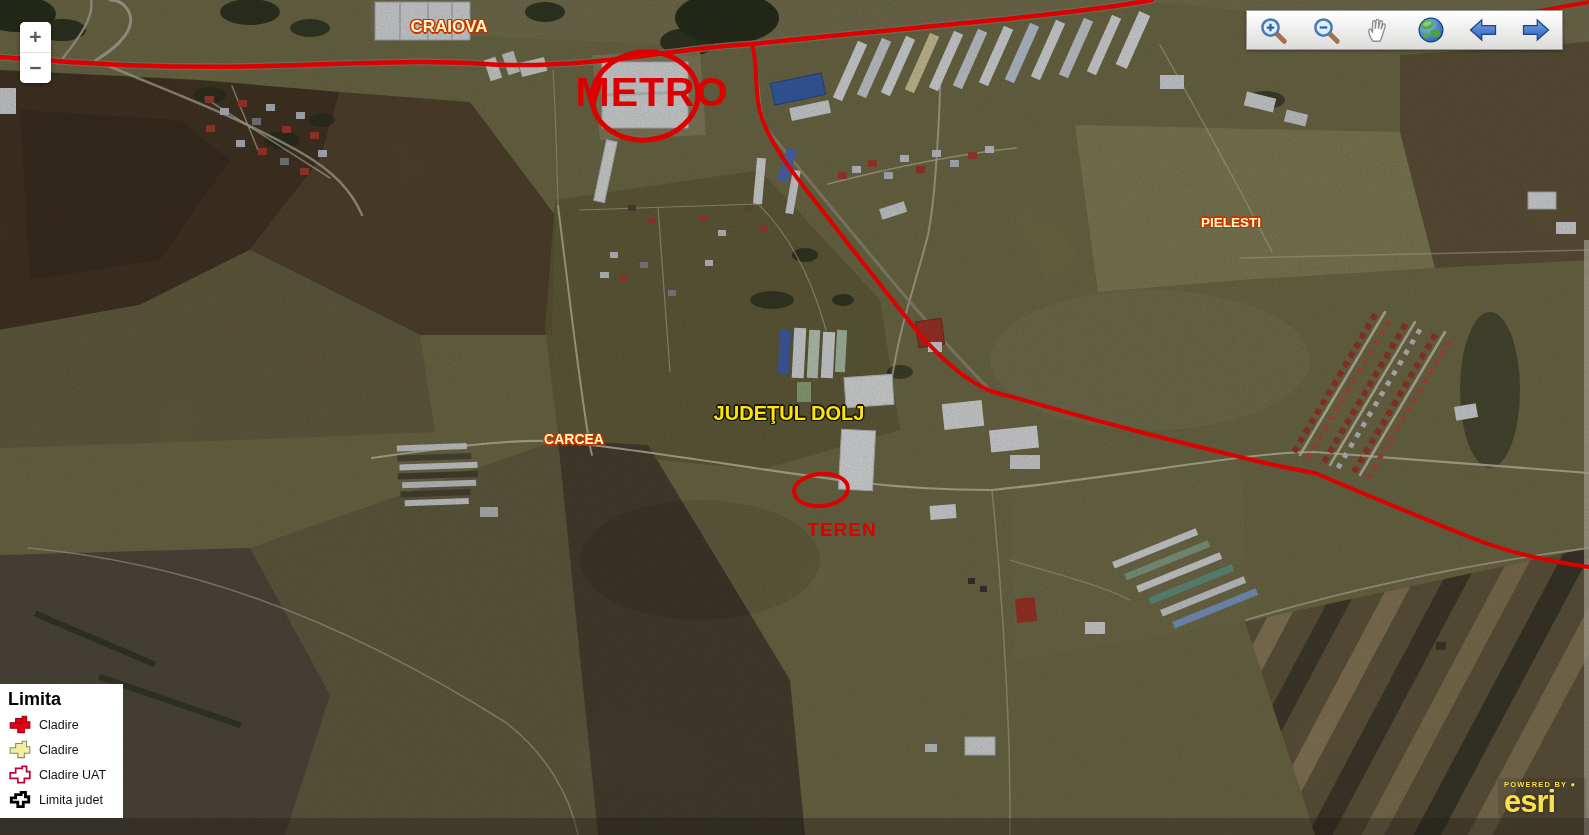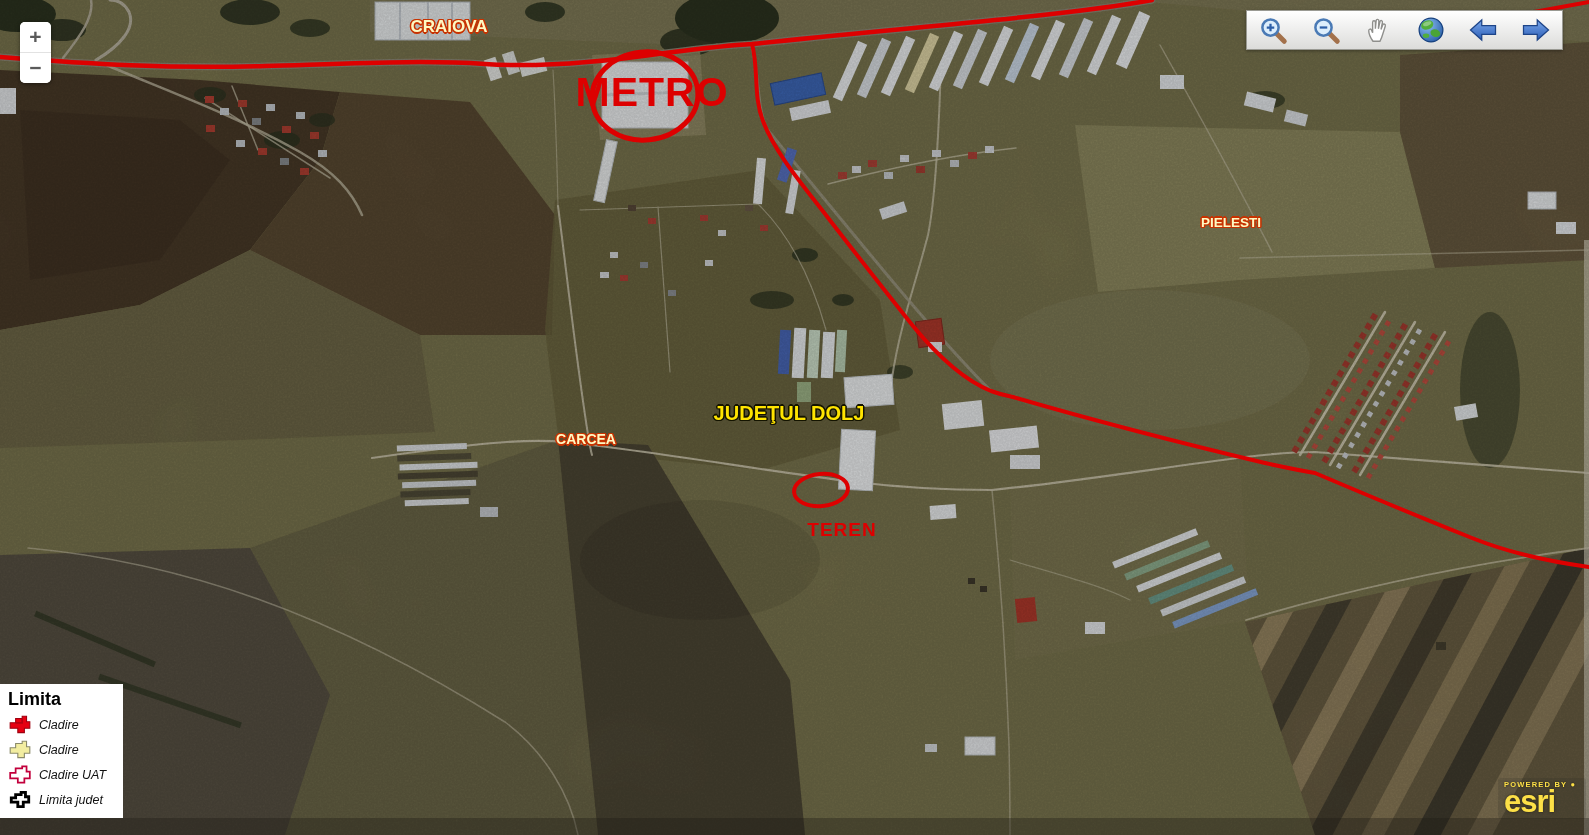--- a/index.html
+++ b/index.html
@@ -31,21 +31,21 @@
            box-shadow:0 1px 3px rgba(0,0,0,.35);
            display:flex;align-items:center;justify-content:space-around;box-sizing:border-box;}
   .toolbtn{width:42px;height:34px;display:flex;align-items:center;justify-content:center;cursor:pointer;}
 
   
   .legend{position:absolute;left:0;top:684px;width:123px;height:134px;background:#ffffff;
           box-sizing:border-box;padding:5px 4px 4px 8px;}
   .legend .ltitle{font-size:18px;font-weight:bold;color:#000;}
   .lrow{display:flex;align-items:center;margin-top:5px;height:20px;}
   .lrow svg{flex:0 0 24px;margin-right:7px;}
-  .lrow .llab{font-size:12.5px;color:#111;font-style:italic;}
+  .lrow .llab{font-size:12.5px;color:#111;}
 
   
   .esri{position:absolute;left:1498px;top:778px;width:88px;text-align:left;color:#fde047;
         background:rgba(40,40,32,.18);border-radius:3px;padding:2px 4px 4px 6px;box-sizing:border-box;}
   .esri .pby{font-size:7.5px;font-weight:bold;letter-spacing:1.2px;text-shadow:0 0 2px rgba(0,0,0,.6);}
   .esri .brand{font-size:31px;font-weight:bold;line-height:.85;letter-spacing:-1px;
         text-shadow:0 0 3px rgba(0,0,0,.5);}
 </style>
 </head>
 <body>
@@ -304,21 +304,21 @@
     <g fill="none" stroke="#dd0000">
       <ellipse cx="645" cy="96" rx="53" ry="44" stroke-width="5" transform="rotate(-6 645 96)"></ellipse>
       <ellipse cx="821" cy="490" rx="27" ry="16" stroke-width="4" transform="rotate(-5 821 490)"></ellipse>
     </g>
   </svg>
 
   <div class="maplbl lbl-y" style="left:449px;top:27px;font-size:17px;">CRAIOVA</div>
   <div class="maplbl lbl-r" style="left:652px;top:92px;font-size:41px;">METRO</div>
   <div class="maplbl lbl-y" style="left:1231px;top:222px;font-size:13.5px;">PIELESTI</div>
   <div class="maplbl lbl-k" style="left:789px;top:413px;font-size:20px;">JUDEŢUL DOLJ</div>
-  <div class="maplbl lbl-y" style="left:586px;top:439px;font-size:14px;">CARCEA</div>
+  <div class="maplbl lbl-y" style="left:574px;top:439px;font-size:14px;">CARCEA</div>
   <div class="maplbl lbl-r" style="left:842px;top:530px;font-size:19px;">TEREN</div>
 
   <div class="zoomctl">
     <div class="zbtn">+</div>
     <div class="zbtn">−</div>
   </div>
 
   <div class="toolbar">
     <div class="toolbtn">
       <svg width="30" height="30" viewBox="0 0 24 24">

